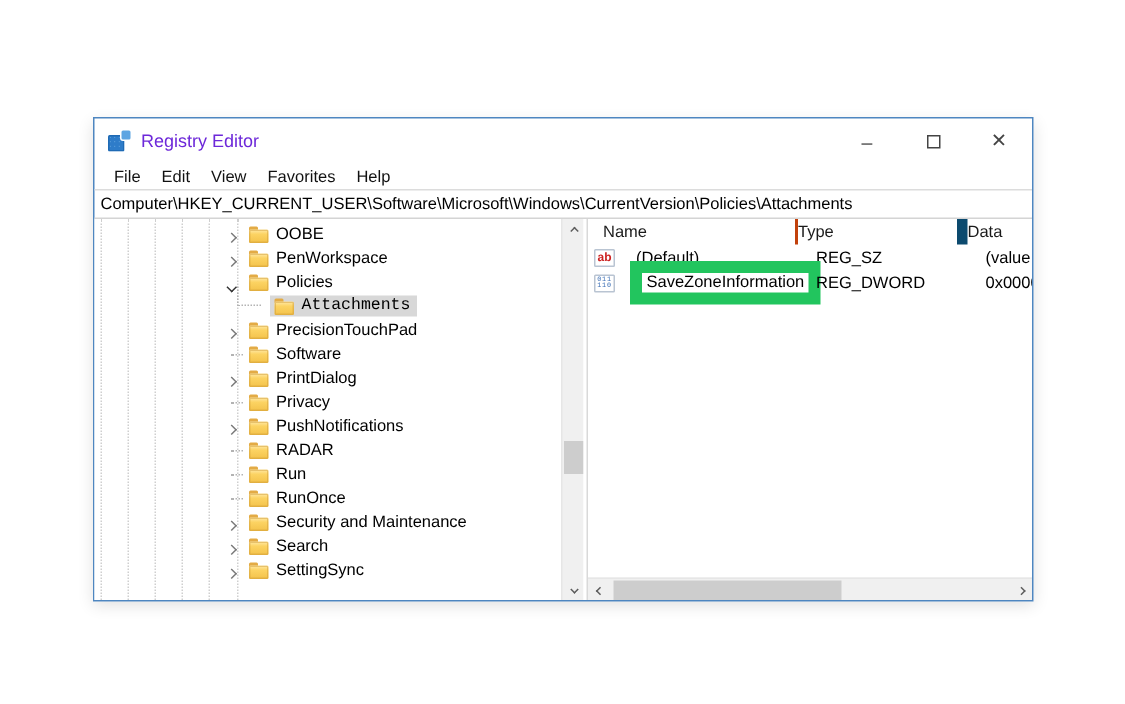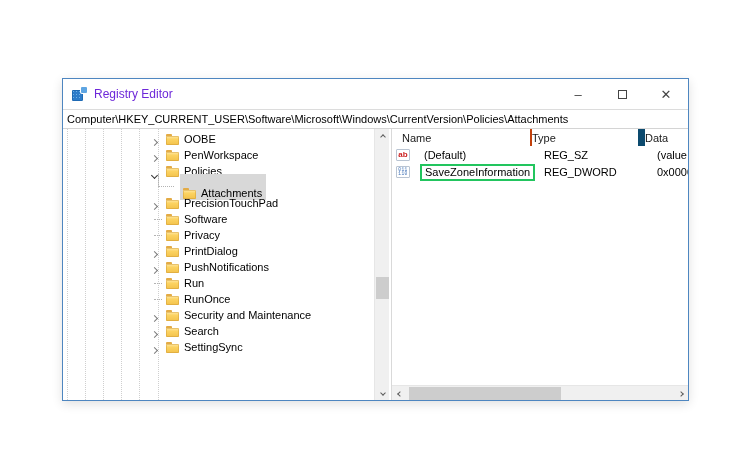--- a/index.html
+++ b/index.html
@@ -58,21 +58,21 @@
   .dash { position: absolute; left: 91px; top: 8px; width: 8px; border-top: 1px dotted #b3b3b3; }
   .conn { position: absolute; left: 95px; top: -5px; width: 16px; height: 13px;
     border-left: 1px dotted #b3b3b3; border-bottom: 1px dotted #b3b3b3; }
   .ticon { position: relative; width: 13px; height: 11px; flex: none; margin-right: 5px; }
   .ticon::before { content: ""; position: absolute; top: 0; left: 0; width: 6px; height: 3px;
     background: #e3ab45; border-radius: 1px 1px 0 0; }
   .ticon::after { content: ""; position: absolute; top: 2px; left: 0; width: 13px; height: 9px;
     background: linear-gradient(180deg, #ffe9a8 0%, #fcd362 35%, #f3c24b 100%);
     border-radius: 1px; box-shadow: inset 0 0 0 1px rgba(205,150,50,.45); }
   .selwrap { display: inline-flex; align-items: center; background: #d8d8d8;
-    padding: 13px 4px 1px 3px; margin-left: -3px; }
+    padding: 1px 4px 1px 3px; margin-left: -3px; font-family: Liberation Mono, monospace; }
 
   
   .vscroll { position: absolute; right: 0; top: 0; bottom: 0; width: 15px;
     background: #f0f0f0; border-left: 1px solid #e6e6e6; }
   .vscroll .arr { position: absolute; left: 0; width: 15px; height: 15px;
     display: flex; align-items: center; justify-content: center; color: #5c5c5c; }
   .vscroll .arr.top { top: 0; } .vscroll .arr.bottom { bottom: 0; }
   .vthumb { position: absolute; left: 1px; width: 13px; top: 148px; height: 22px; background: #cdcdcd; }
   .arr .cv { width: 4px; height: 4px; border-width: 1px; }
 
@@ -86,21 +86,21 @@
     font-size: 11px; color: #000; white-space: nowrap; }
   .vicon { width: 14px; height: 12px; flex: none; margin-right: 14px; background: #fff;
     border: 1px solid #b9c4d2; border-radius: 1px; display: flex; align-items: center;
     justify-content: center; overflow: hidden; }
   .vicon.str { color: #cc2222; font-size: 8px; font-weight: bold; line-height: 8px; }
   .vicon.dw { color: #3b6eb5; font-size: 4.5px; line-height: 4px; white-space: pre;
     letter-spacing: .5px; font-family: "Liberation Mono", "DejaVu Sans Mono", monospace; }
   .lname { width: 120px; flex: none; overflow: visible; }
   .ltype { width: 113px; flex: none; }
   .ldata { flex: 1; overflow: hidden; }
-  .redbox { display: inline-block; border: 2px solid #22c55e; padding: 0 3px 1px 3px;
+  .redbox { display: inline-block; border: 8px solid #22c55e; padding: 0 3px 1px 3px;
     margin: -3px 0 -3px -4px; background: transparent; }
 
   
   .hscroll { position: absolute; left: 0; right: 0; bottom: 0; height: 15px;
     background: #f0f0f0; border-top: 1px solid #e6e6e6; }
   .hscroll .arr { position: absolute; top: 0; width: 15px; height: 15px;
     display: flex; align-items: center; justify-content: center; color: #5c5c5c; }
   .hscroll .arr.left { left: 0; } .hscroll .arr.right { right: 0; }
   .hthumb { position: absolute; top: 1px; height: 13px; left: 17px; width: 152px; background: #cdcdcd; }
 </style>
@@ -118,20 +118,27 @@
       </div>
       <div class="win-btn max">
         <span style="display:inline-block;width:9px;height:9px;border:1px solid #444;"></span>
       </div>
       <div class="win-btn">
         <span>✕</span>
       </div>
     </div>
   </div>
 
+  <div class="menubar">
+    <span class="menu-item">File</span>
+    <span class="menu-item">Edit</span>
+    <span class="menu-item">View</span>
+    <span class="menu-item">Favorites</span>
+    <span class="menu-item">Help</span>
+  </div>
 
   <div class="addressbar">
     <span>Computer\HKEY_CURRENT_USER\Software\Microsoft\Windows\CurrentVersion\Policies\Attachments</span>
   </div>
 
   <div class="content">
 
     <div class="tree-pane">
       <span class="gline" style="left:4px"></span>
       <span class="gline" style="left:22px"></span>
@@ -174,37 +181,42 @@
           <span>PrecisionTouchPad</span>
         </div>
 
         <div class="trow">
           <span class="dash"></span>
           <span class="ticon"></span>
           <span>Software</span>
         </div>
 
         <div class="trow">
+          <span class="chev"><i class="cv right"></i></span>
+          <span class="ticon"></span>
+          <span>PrintDialog</span>
+        </div>
+
+        <div class="trow">
           <span class="dash"></span>
           <span class="ticon"></span>
           <span>Privacy</span>
         </div>
 
         <div class="trow">
           <span class="chev"><i class="cv right"></i></span>
           <span class="ticon"></span>
-          <span>PrintDialog</span>
-        </div>
-
-        <div class="trow">
-          <span class="chev"><i class="cv right"></i></span>
-          <span class="ticon"></span>
           <span>PushNotifications</span>
         </div>
 
+        <div class="trow">
+          <span class="dash"></span>
+          <span class="ticon"></span>
+          <span>RADAR</span>
+        </div>
 
         <div class="trow">
           <span class="dash"></span>
           <span class="ticon"></span>
           <span>Run</span>
         </div>
 
         <div class="trow">
           <span class="dash"></span>
           <span class="ticon"></span>

